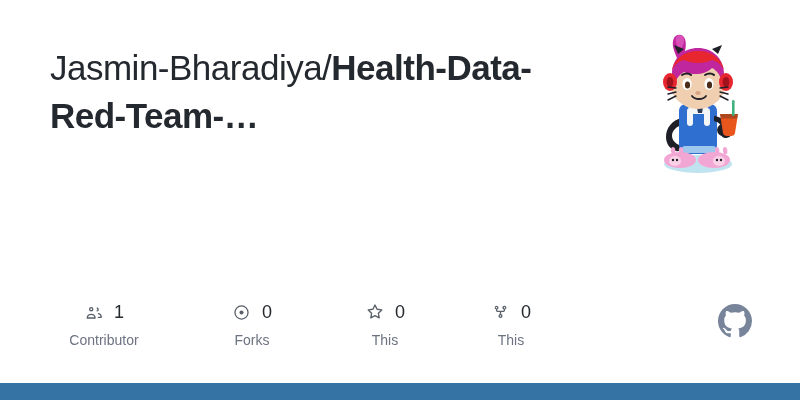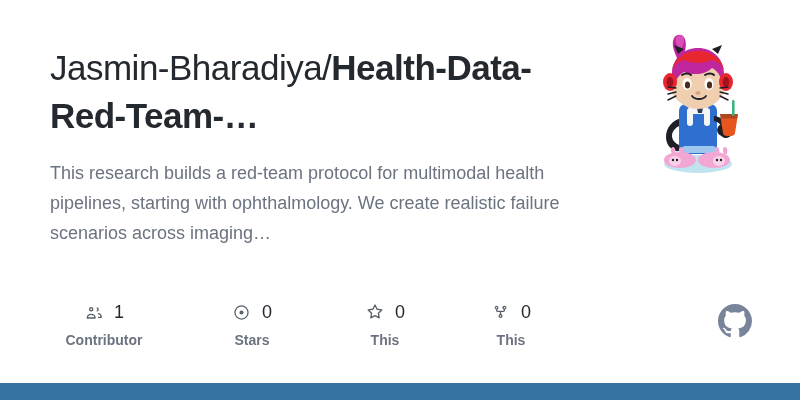--- a/index.html
+++ b/index.html
@@ -96,21 +96,20 @@
     color: #24292f;
     margin-left: 10px;
     min-width: 10px;
   }
   .stat-label {
     font-size: 14px;
     line-height: 20px;
     color: #6b7280;
     margin-top: 6px;
     text-align: center;
-    font-weight: bold;
   }
   .stat-0 { width: 108px; }
   .stat-1 { width: 92px; }
   .stat-2 { width: 78px; }
   .stat-3 { width: 78px; }
 
   
   .avatar {
     position: absolute;
     left: 636px;
@@ -142,21 +141,20 @@
   }
 </style>
 </head>
 <body>
 
 <div class="card">
 
   <div class="content">
     <h1 class="repo-title"><span class="repo-owner">Jasmin-Bharadiya/</span><span class="repo-name">Health-Data-Red-Team-…</span></h1>
 
-    <p class="repo-description">This research builds a red-team protocol for multimodal health pipelines, starting with ophthalmology. We create realistic failure scenarios across imaging…</p>
   </div>
 
   <div class="stats">
 
     <div class="stat stat-0">
       <div class="stat-top">
         <span class="stat-icon">
           <svg width="18" height="18" viewBox="0 0 16 16" fill="currentColor" aria-hidden="true">
             <path d="M5.5 3.5a2 2 0 1 1 0 4 2 2 0 0 1 0-4Zm0 1.25a.75.75 0 1 0 0 1.5.75.75 0 0 0 0-1.5ZM1.5 13c0-2.21 1.79-3.5 4-3.5s4 1.29 4 3.5v.5a.5.5 0 0 1-.5.5h-7a.5.5 0 0 1-.5-.5V13Zm1.25-.25h5.5c-.13-1.3-1.23-2-2.75-2s-2.62.7-2.75 2Z"></path>
             <path d="M10.4 4.2a.625.625 0 0 1 .85-.23 2 2 0 0 1 0 3.47.625.625 0 1 1-.62-1.08.75.75 0 0 0 0-1.31.625.625 0 0 1-.23-.85Zm1.1 5.1a.625.625 0 0 1 .74-.48c1.6.33 2.76 1.5 2.76 3.43v.5a.625.625 0 0 1-.625.625H11.9a.625.625 0 1 1 0-1.25h1.85c-.1-1.17-.82-1.8-1.98-2.04a.625.625 0 0 1-.48-.74Z"></path>
@@ -170,21 +168,21 @@
     <div class="stat stat-1">
       <div class="stat-top">
         <span class="stat-icon">
           <svg width="17" height="17" viewBox="0 0 16 16" fill="currentColor" aria-hidden="true">
             <path d="M8 1.25a6.75 6.75 0 1 1 0 13.5 6.75 6.75 0 0 1 0-13.5Zm0 1.2a5.55 5.55 0 1 0 0 11.1 5.55 5.55 0 0 0 0-11.1Z"></path>
             <circle cx="8" cy="8" r="1.9"></circle>
           </svg>
         </span>
         <span class="stat-value">0</span>
       </div>
-      <div class="stat-label">Stars</div>
+      <div class="stat-label">Forks</div>
     </div>
 
     <div class="stat stat-2">
       <div class="stat-top">
         <span class="stat-icon">
           <svg width="18" height="18" viewBox="0 0 16 16" fill="none" stroke="currentColor" stroke-width="1.2" stroke-linejoin="round" aria-hidden="true">
             <path d="M8 1.8l1.86 3.77 4.16.6-3.01 2.94.71 4.14L8 11.3l-3.72 1.95.71-4.14L1.98 6.17l4.16-.6L8 1.8Z"></path>
           </svg>
         </span>
         <span class="stat-value">0</span>

